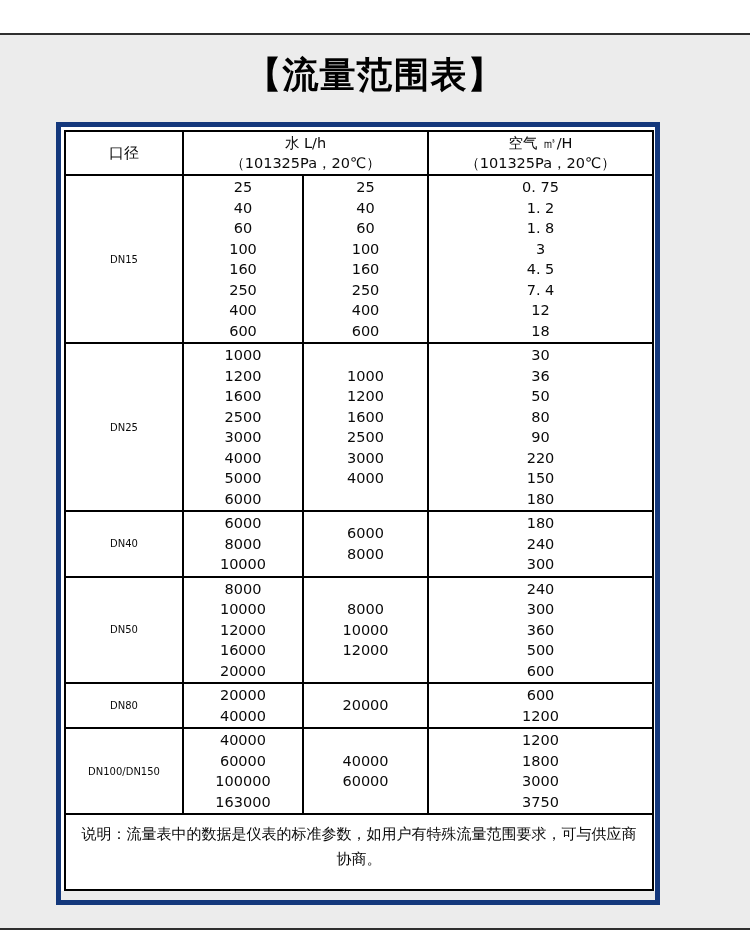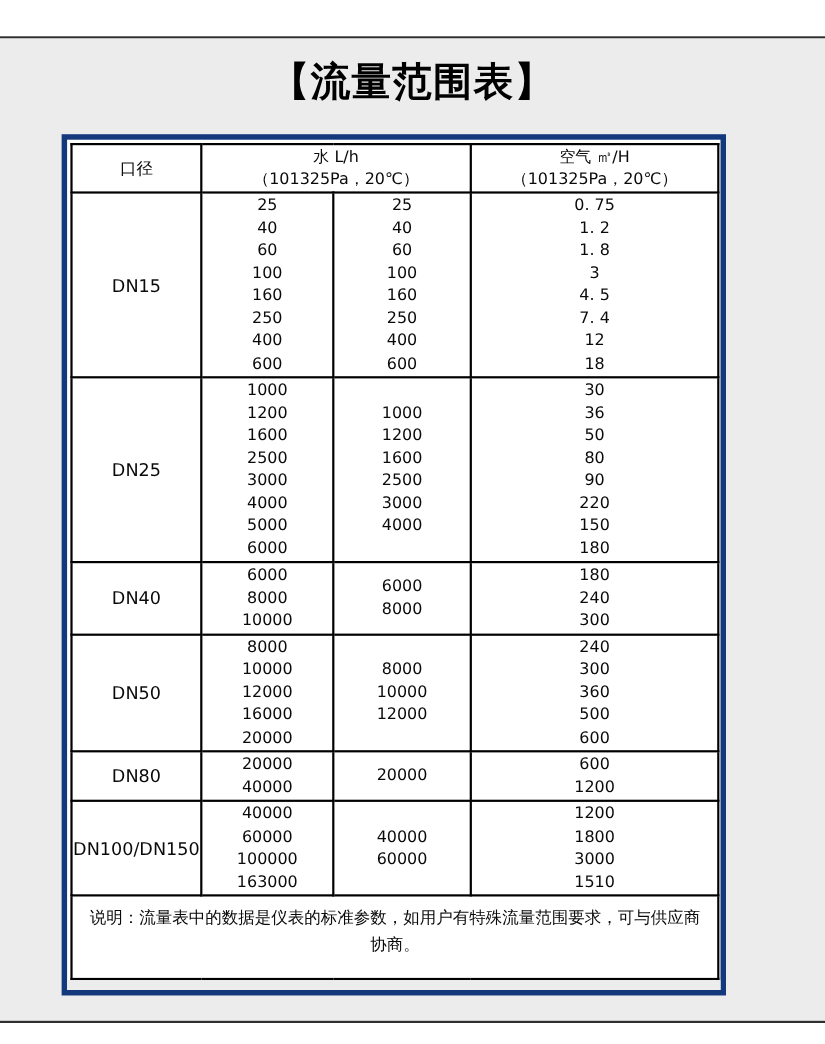--- a/index.html
+++ b/index.html
@@ -53,21 +53,21 @@
     color: #0a0a0a;
   }
   col.c1 { width: 118px; }
   col.c2 { width: 120px; }
   col.c3 { width: 125px; }
   col.c4 { width: 225px; }
   .hdr-main { height: 44px; font-size: 15px; line-height: 20px; }
   .hdr-sub  { height: 24px; font-size: 15px; }
   .no-right-border { border-right-style: hidden !important; }
   .no-left-border  { border-left-style: hidden !important; }
-  .diam-cell { font-size: 16px; }
+  .diam-cell { font-size: 10px; }
   .stack { display: block; }
   .stack .val {
     display: block;
     line-height: 20.5px;
     font-size: 14.5px;
     white-space: pre;
   }
   td.data-cell { padding: 1px 0; }
   .note-cell {
     text-align: right;
@@ -283,21 +283,21 @@
                 <span class="stack">
                   <span class="val">40000</span>
                   <span class="val">60000</span>
                 </span>
               </td>
               <td class="data-cell">
                 <span class="stack">
                   <span class="val">1200</span>
                   <span class="val">1800</span>
                   <span class="val">3000</span>
-                  <span class="val">1510</span>
+                  <span class="val">3750</span>
                 </span>
               </td>
             </tr>
           </tbody>
         <tbody>
           <tr>
             <td class="note-cell" colspan="4">说明：流量表中的数据是仪表的标准参数，如用户有特殊流量范围要求，可与供应商协商。</td>
           </tr>
         </tbody>
       </table>

